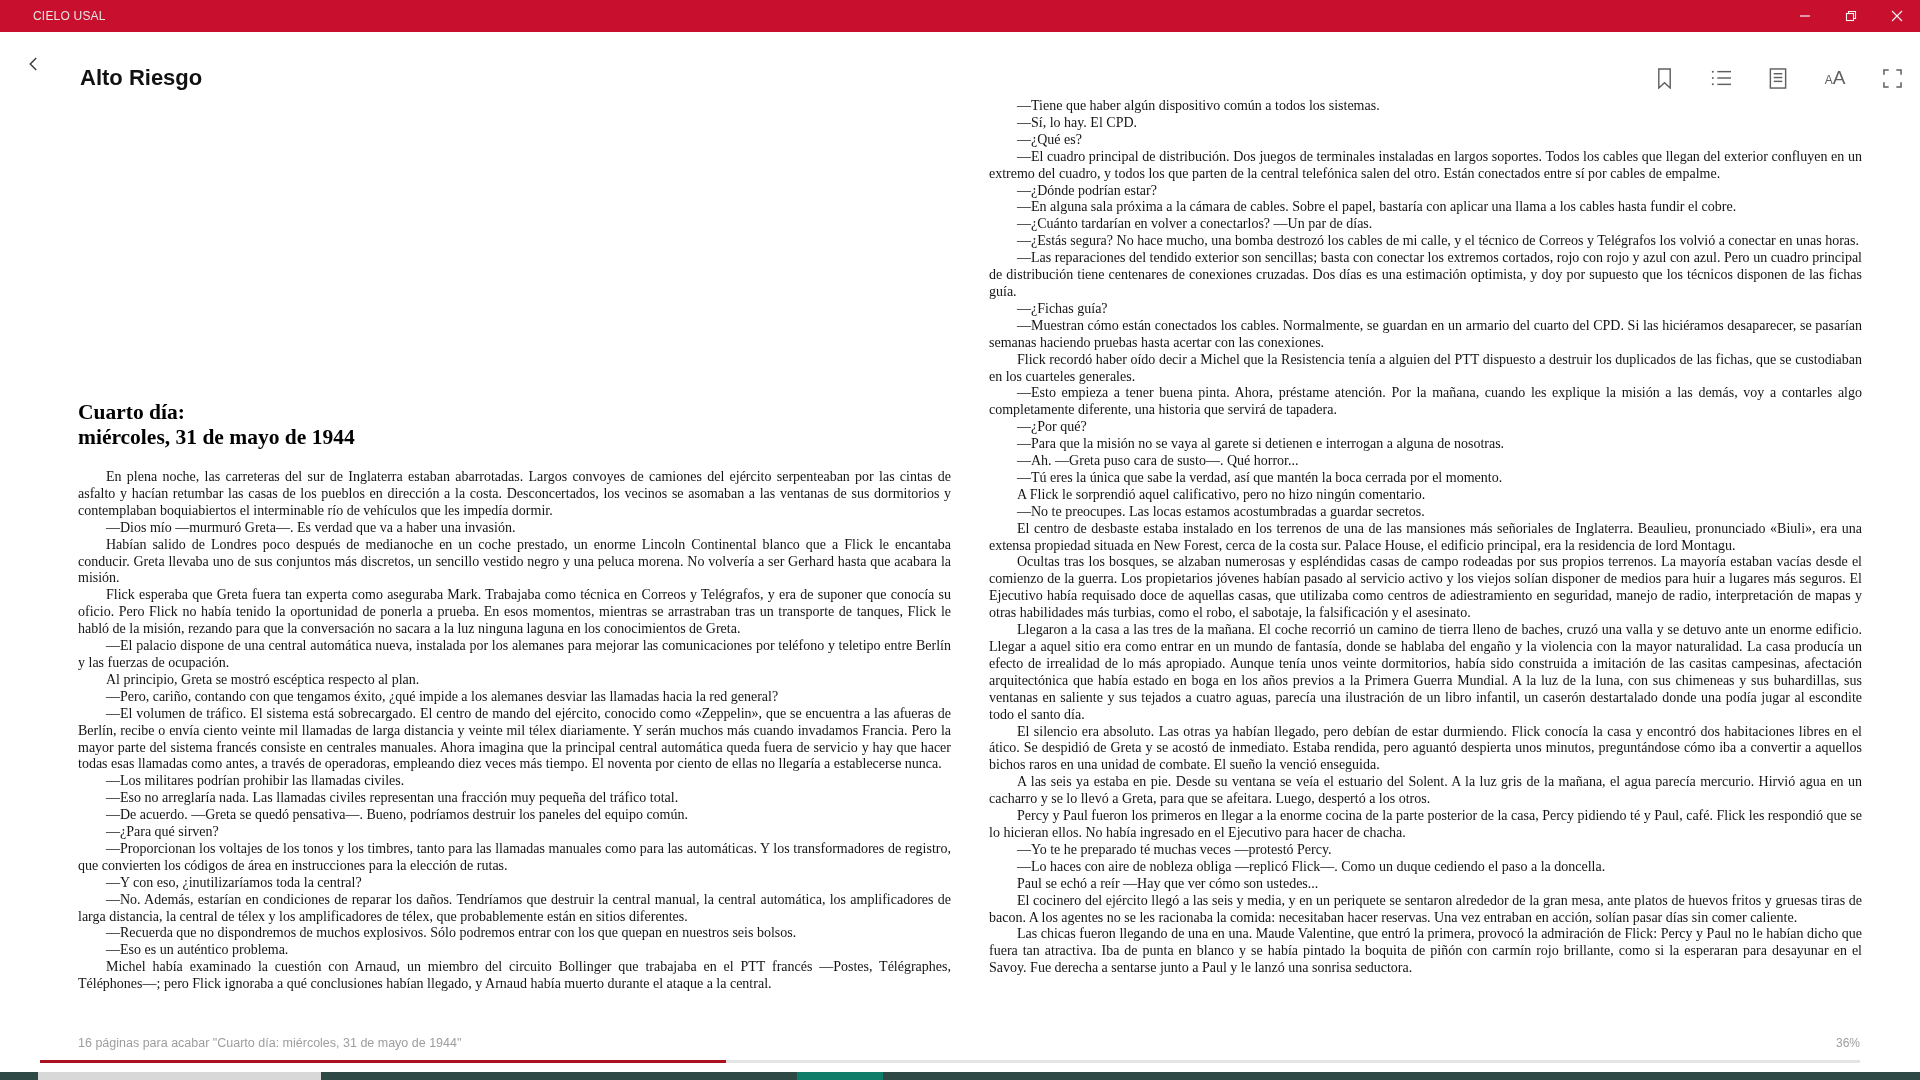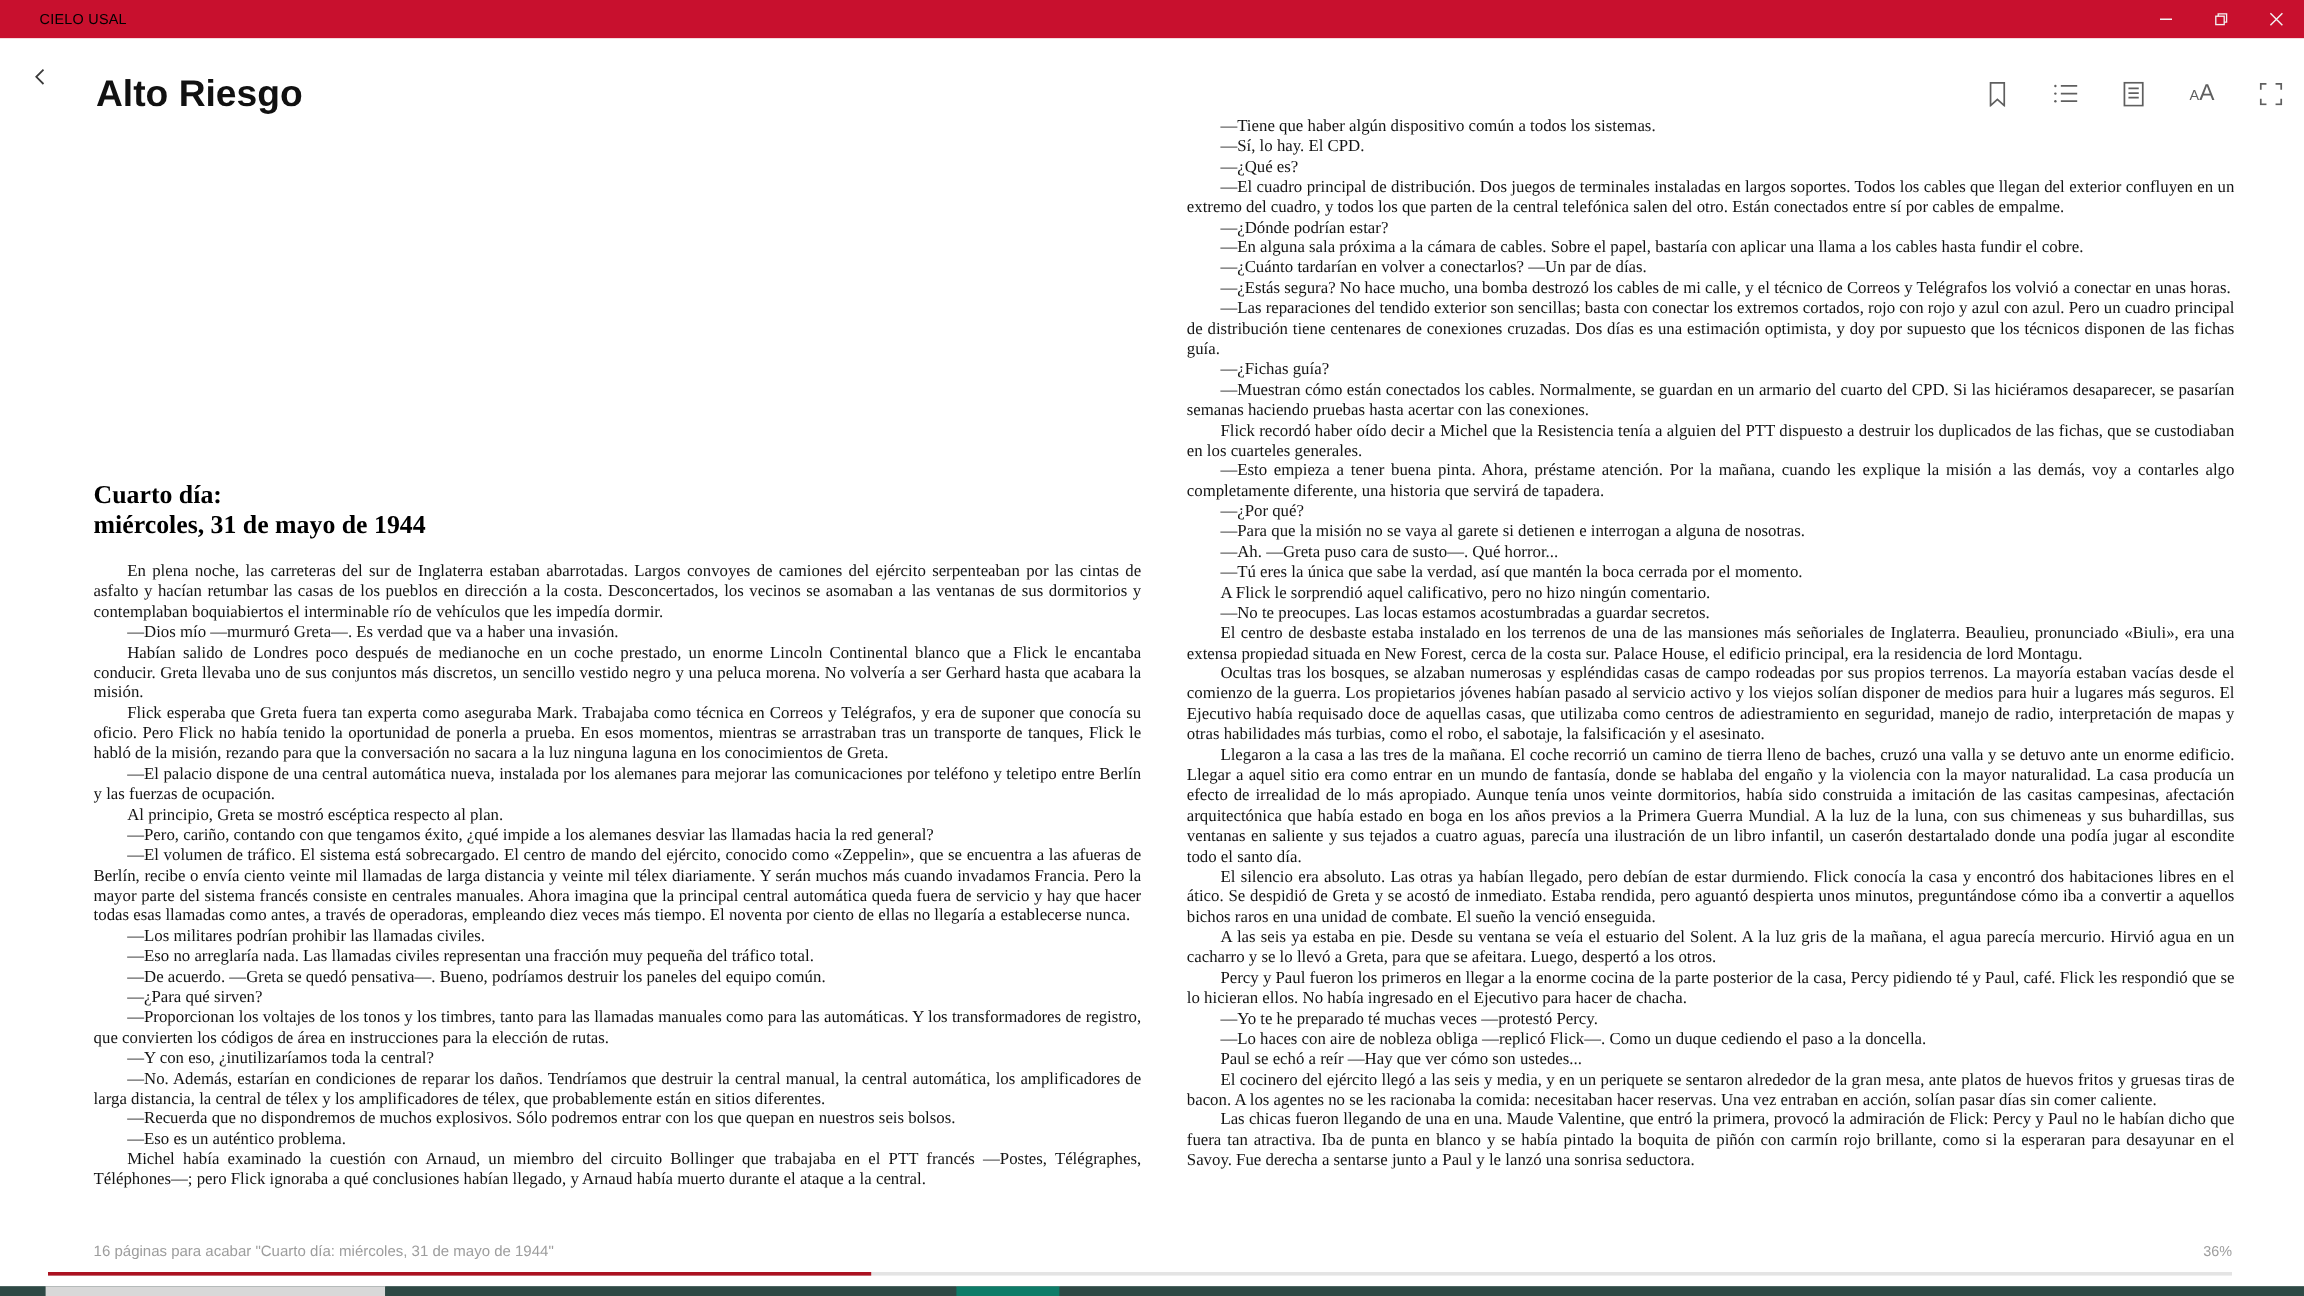--- a/index.html
+++ b/index.html
@@ -2,32 +2,32 @@
 <html><head>
 <meta charset="utf-8">
 <style>
   * { margin:0; padding:0; box-sizing:border-box; }
   html,body { width:1920px; height:1080px; overflow:hidden; background:#ffffff;
               font-family:"Liberation Sans", sans-serif; }
 
   
   .titlebar { position:absolute; top:0; left:0; width:1920px; height:32px;
               background:#c8102e; display:flex; align-items:center; }
-  .titlebar .app-title { color:#000000; font-size:12px; margin-left:33px; letter-spacing:.2px; }
+  .titlebar .app-title { color:#e5e5e5; font-size:12px; margin-left:33px; letter-spacing:.2px; }
   .win-controls { position:absolute; right:0; top:0; height:32px; display:flex; }
   .win-btn { width:46px; height:32px; display:flex; align-items:center; justify-content:center;
              color:#f3f3f3; }
   .win-btn svg { display:block; }
 
   
   .reader-header { position:absolute; top:32px; left:0; width:1920px; height:64px; background:#fff; }
   .back-btn { position:absolute; left:18px; top:16px; width:32px; height:32px;
               display:flex; align-items:center; justify-content:center; color:#3c3c3c; }
   .book-title { position:absolute; left:80px; top:46px; transform:translateY(-50%);
-                font-size:31px; font-weight:600; color:#111; }
+                font-size:22px; font-weight:600; color:#111; }
   .reader-toolbar { position:absolute; right:16px; top:46px; transform:translateY(-50%);
                     display:flex; align-items:center; gap:33px; }
   .tool-btn { width:24px; height:24px; display:flex; align-items:center; justify-content:center;
               color:#5f5f5f; }
   .font-glyph { font-family:"Liberation Sans", sans-serif; color:#5f5f5f; display:flex; align-items:baseline; }
   .font-glyph .small-a { font-size:12px; }
   .font-glyph .big-a { font-size:19px; }
 
   
   .pages { position:absolute; top:98px; left:78px; width:1784px; height:932px;

